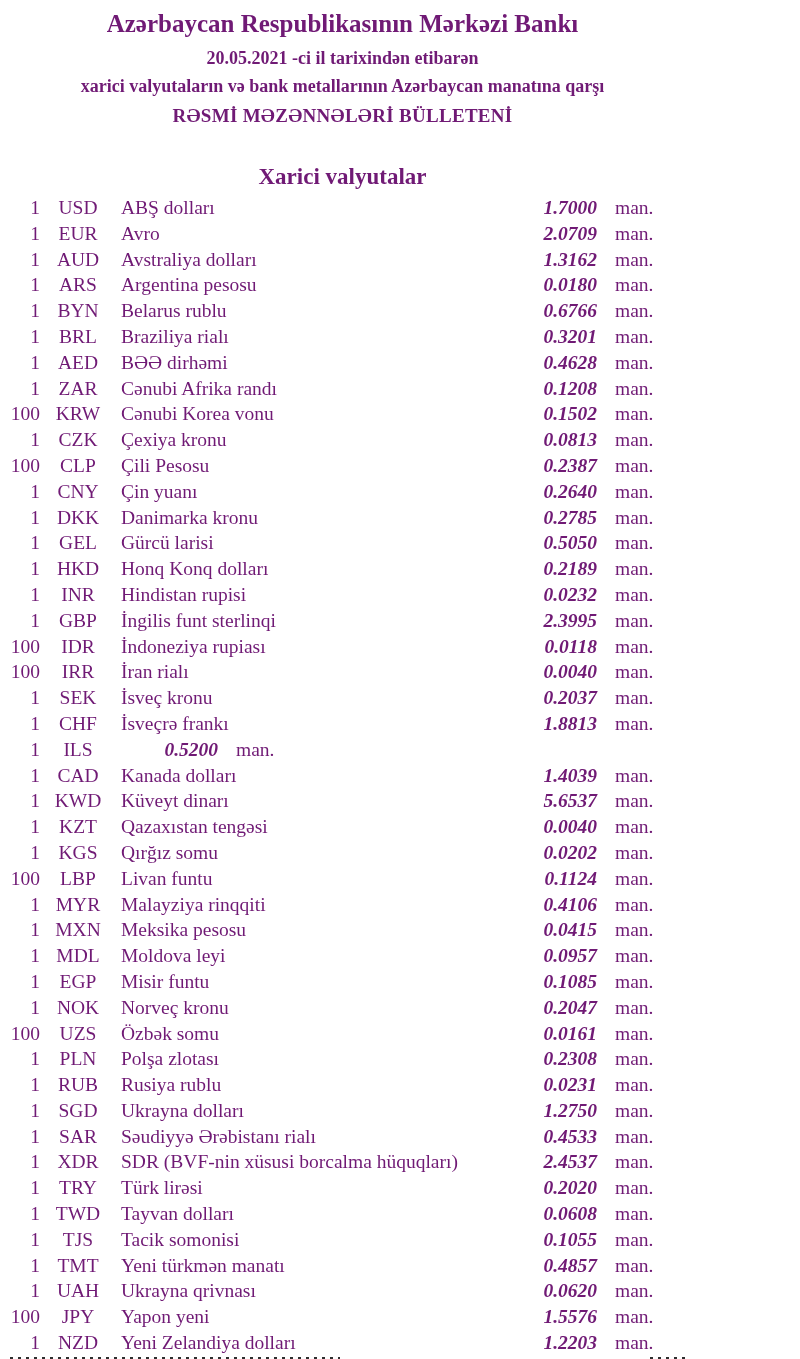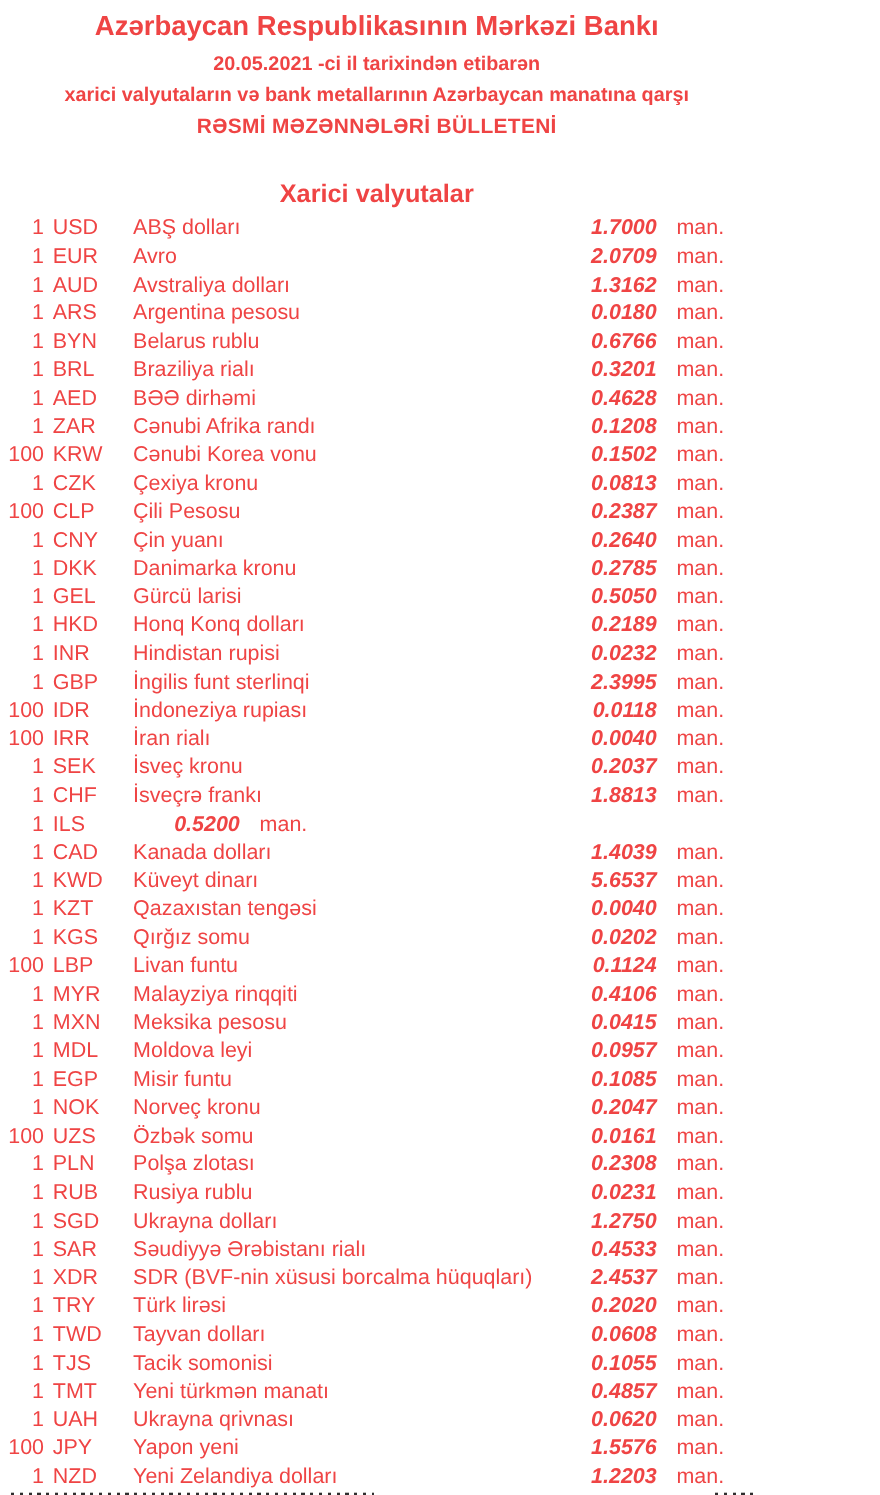--- a/index.html
+++ b/index.html
@@ -2,22 +2,22 @@
 <html><head>
 <meta charset="utf-8">
 <style>
   html, body { margin:0; padding:0; background:#ffffff; }
   .page {
     position: relative;
     width: 685px;
     height: 1359px;
     overflow: hidden;
     background: #ffffff;
-    color: #ef4444;
-    font-family: Liberation Sans, sans-serif;
+    color: #701a75;
+    font-family: Liberation Serif, serif;
   }
   .doc-header { text-align: center; }
   .doc-title {
     margin: 8px 0 0 0;
     font-size: 25px;
     line-height: 32px;
     font-weight: 700;
   }
   .doc-sub1 { margin-top: 7px; font-size: 18px; line-height: 23px; font-weight: 700; }
   .doc-sub2 { margin-top: 5px; font-size: 18px; line-height: 23px; font-weight: 700; }
@@ -31,21 +31,21 @@
   }
   .rates { margin-top: 7px; }
   .row {
     display: flex;
     height: 25.8px;
     line-height: 25.8px;
     font-size: 19.5px;
     white-space: nowrap;
   }
   .row .qty  { width: 40px; text-align: right; }
-  .row .code { width: 60px; margin-left: 8px; }
+  .row .code { width: 60px; text-align: center; margin-left: 8px; }
   .row .name { flex: 1; margin-left: 13px; overflow: hidden; }
   .row .rate { width: 110px; text-align: right; font-weight: 700; font-style: italic; }
   .row .unit { width: 88px; box-sizing: border-box; padding-left: 18px; text-align: left; }
   
   .cutoff-row { position: relative; height: 26px; }
   .cutoff-row .frag {
     position: absolute; top: 1px; height: 3px;
     background: repeating-linear-gradient(90deg, #2e2e2e 0 3px, transparent 3px 8px);
   }
   .cutoff-row .frag-left  { left: 10px;  width: 330px; }

